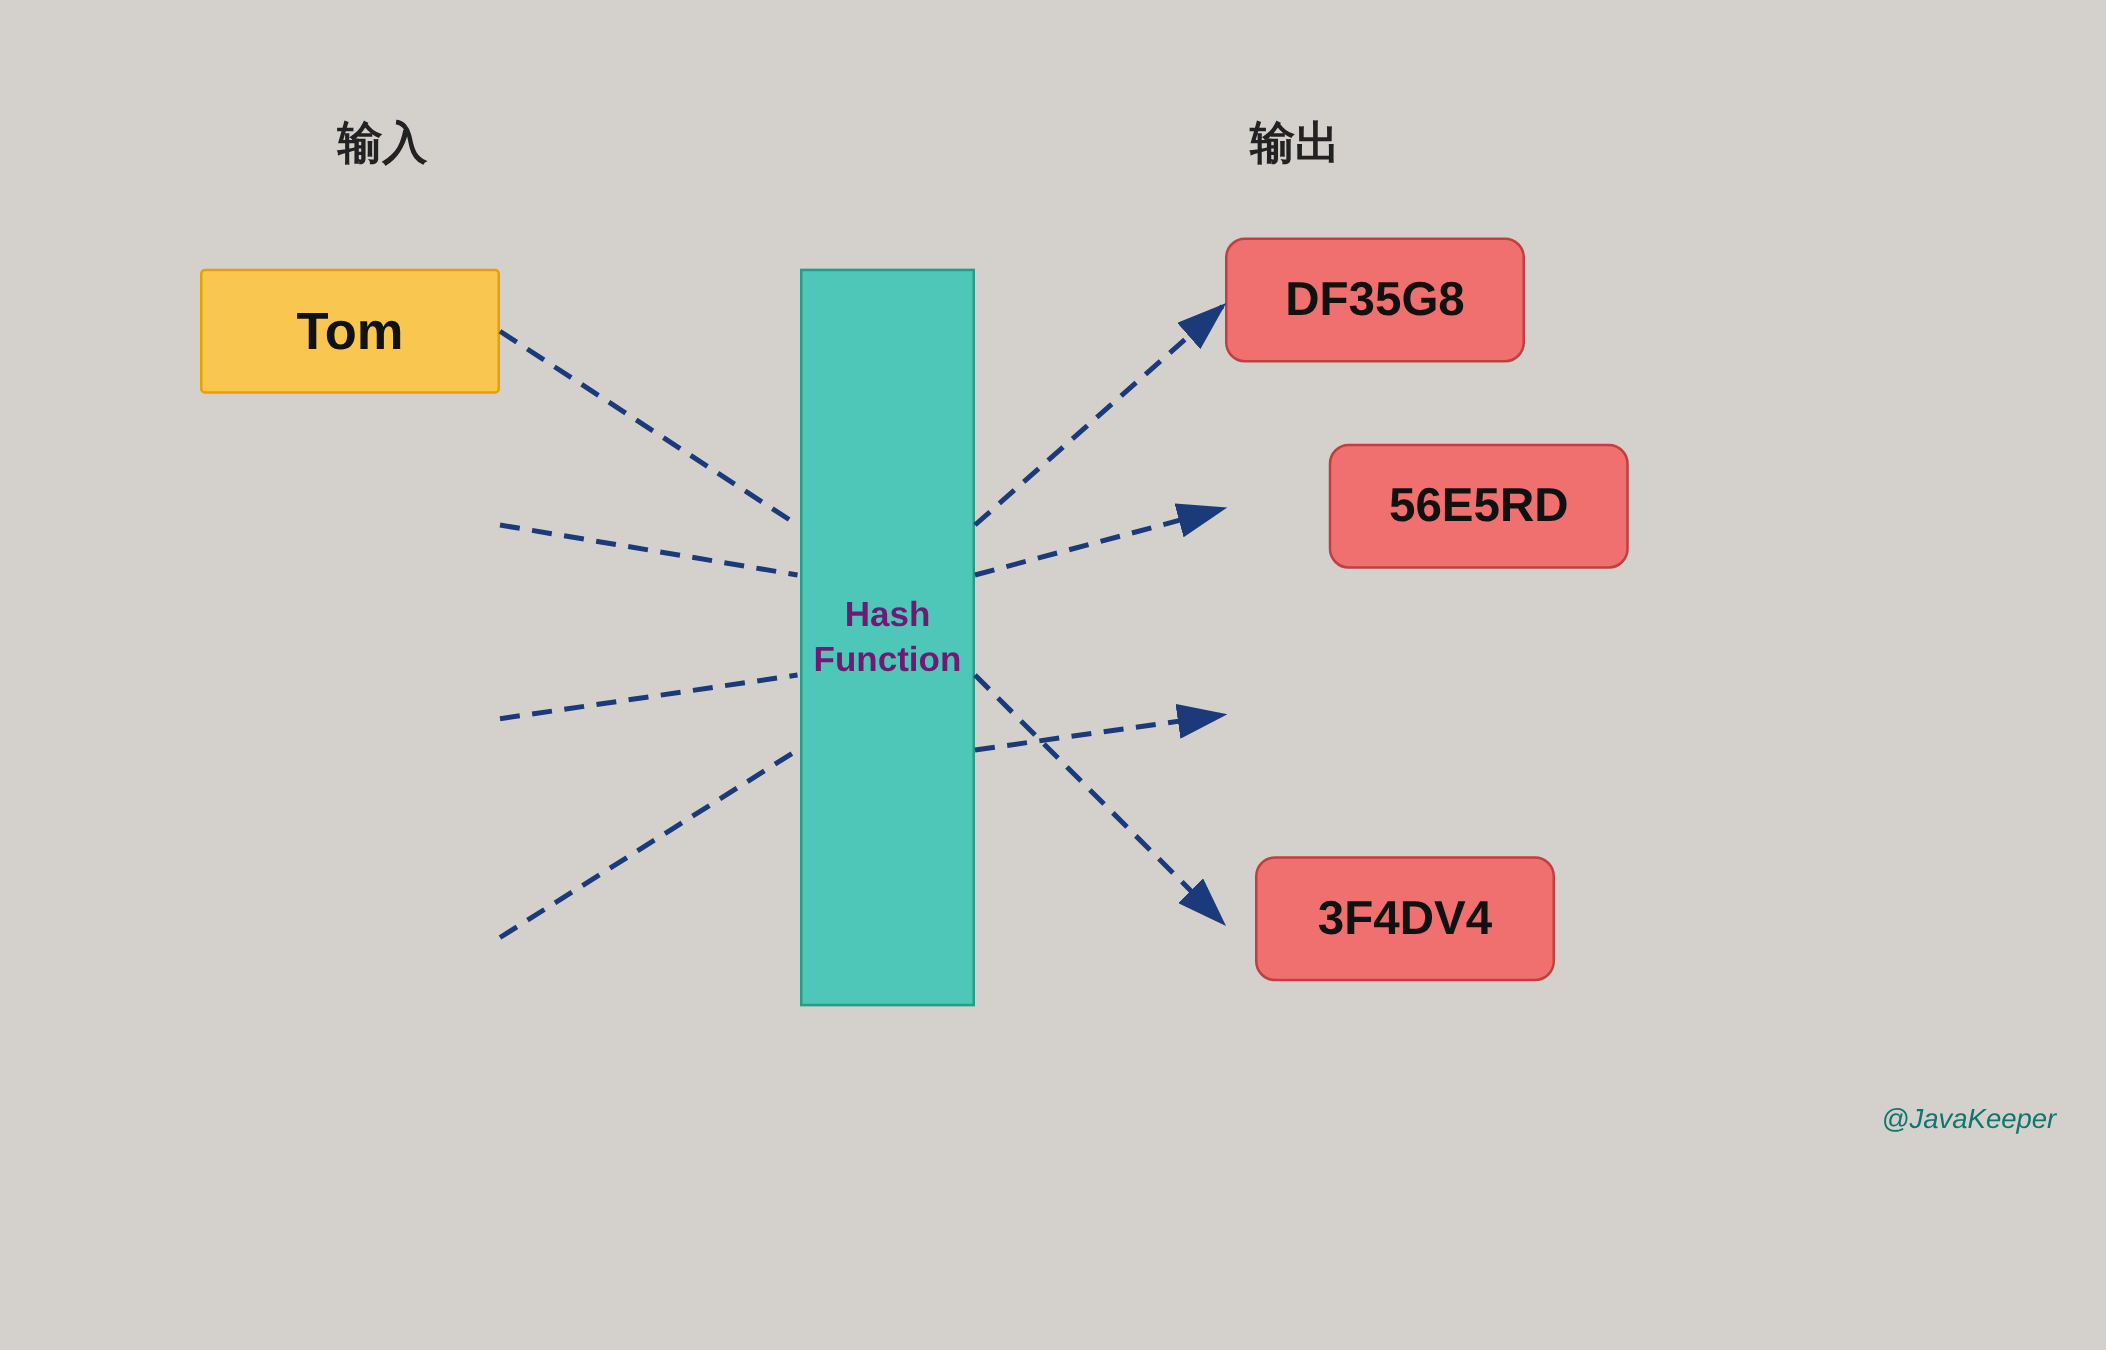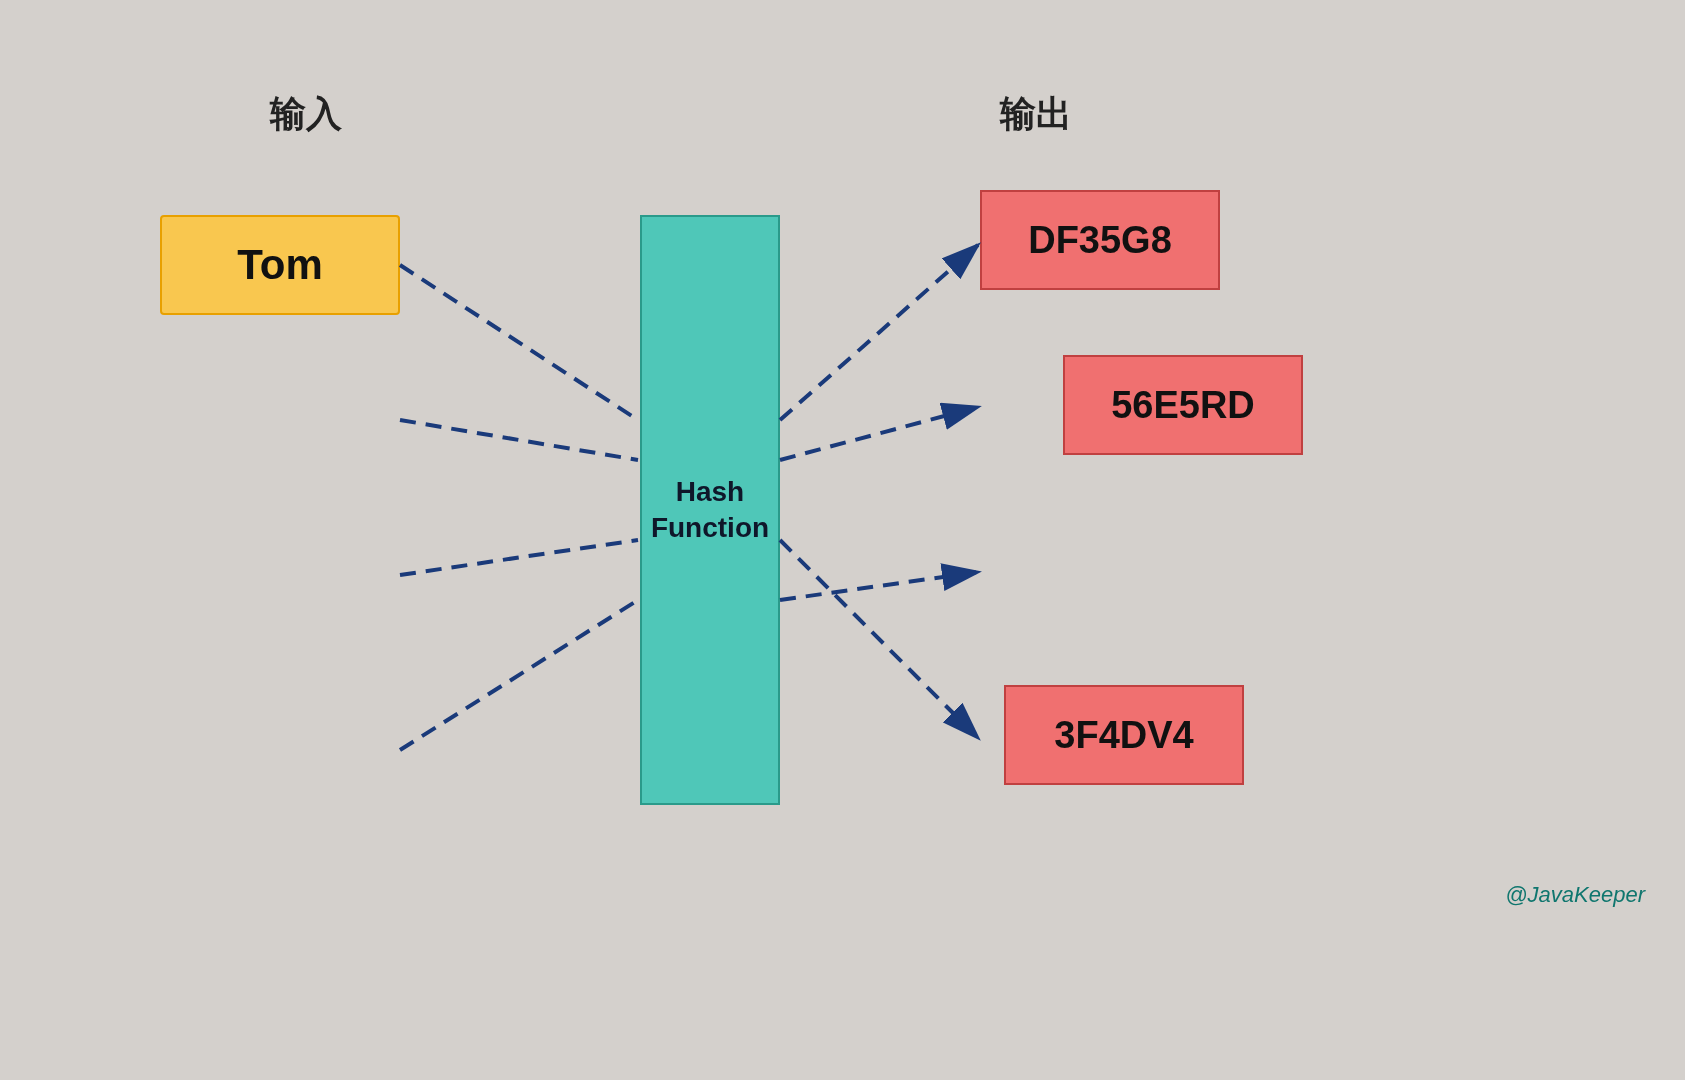--- a/index.html
+++ b/index.html
@@ -49,21 +49,21 @@
       justify-content: center;
       font-size: 42px;
       font-weight: bold;
       color: #111;
     }
 
     .output-box {
       position: absolute;
       background-color: #f07070;
       border: 2px solid #c04040;
-      border-radius: 0;
+      border-radius: 16px;
       width: 240px;
       height: 100px;
       display: flex;
       align-items: center;
       justify-content: center;
       font-size: 38px;
       font-weight: bold;
       color: #111;
     }
 
@@ -87,21 +87,21 @@
       height: 590px;
       display: flex;
       align-items: center;
       justify-content: center;
       flex-direction: column;
     }
 
     .hash-box-text {
       font-size: 28px;
       font-weight: bold;
-      color: #0f172a;
+      color: #701a75;
       text-align: center;
       line-height: 1.3;
     }
 
     .watermark {
       position: absolute;
       bottom: 28px;
       right: 40px;
       font-size: 22px;
       color: #0f766e;

